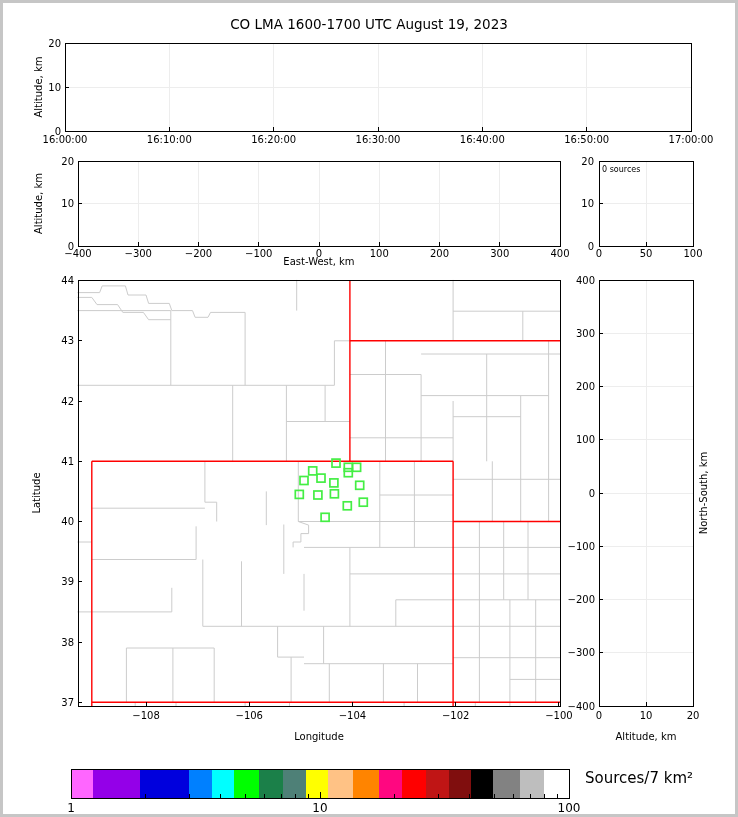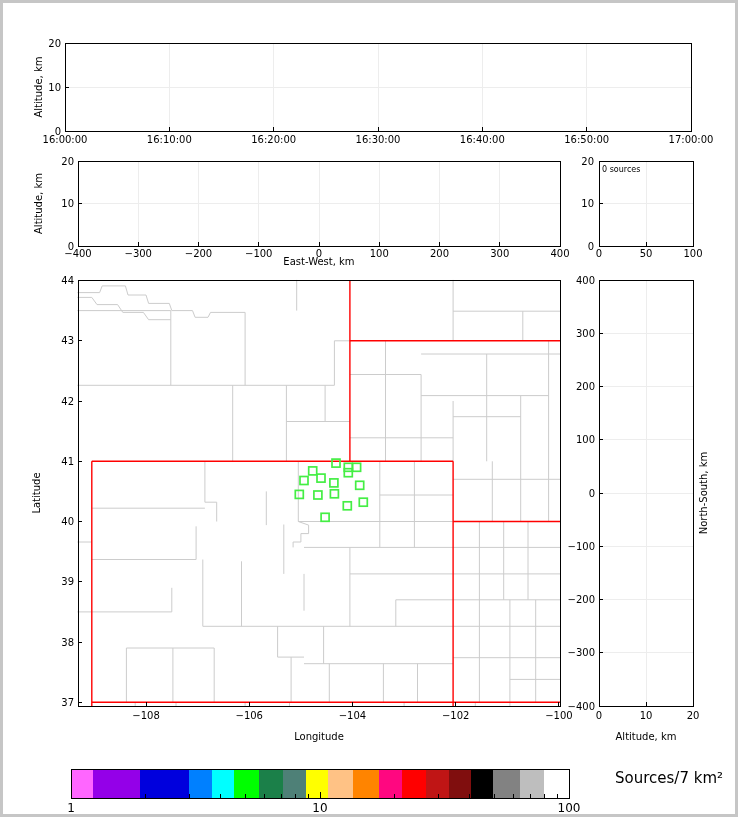--- a/index.html
+++ b/index.html
@@ -1,28 +1,29 @@
 <!DOCTYPE html>
 <html><head>
 <meta charset="utf-8">
 <style>
   html,body{margin:0;padding:0;background:#fff;}
   .page{position:relative;width:738px;height:817px;background:#ffffff;
         border:3px solid #c6c6c6;box-sizing:border-box;
         font-family:"DejaVu Sans",sans-serif;overflow:hidden;}
   .title{position:absolute;top:13px;left:0;width:732px;text-align:center;
          font-size:13.5px;color:#000;}
-  .cbar-label{position:absolute;left:612px;top:766px;font-size:15px;color:#000;}
+  .cbar-label{position:absolute;left:582px;top:766px;font-size:15px;color:#000;}
   svg{position:absolute;top:0;left:0;}
   svg text{font-family:"DejaVu Sans",sans-serif;fill:#000;}
 </style>
 </head>
 <body>
 
 <div class="page">
+  <div class="title">CO LMA 1600-1700 UTC August 19, 2023</div>
   <svg id="fig" width="732" height="811" viewBox="0 0 732 811">
       <g>
         <line x1="166.33333333333331" y1="40" x2="166.33333333333331" y2="128" stroke="#ededed" stroke-width="1" shape-rendering="crispEdges"></line>
         <line x1="270.66666666666663" y1="40" x2="270.66666666666663" y2="128" stroke="#ededed" stroke-width="1" shape-rendering="crispEdges"></line>
         <line x1="375" y1="40" x2="375" y2="128" stroke="#ededed" stroke-width="1" shape-rendering="crispEdges"></line>
         <line x1="479.3333333333333" y1="40" x2="479.3333333333333" y2="128" stroke="#ededed" stroke-width="1" shape-rendering="crispEdges"></line>
         <line x1="583.6666666666666" y1="40" x2="583.6666666666666" y2="128" stroke="#ededed" stroke-width="1" shape-rendering="crispEdges"></line>
         <line x1="62" y1="84" x2="688" y2="84" stroke="#ededed" stroke-width="1" shape-rendering="crispEdges"></line>
         <rect x="62" y="40" width="626" height="88" fill="none" stroke="#000" stroke-width="1" shape-rendering="crispEdges"></rect>
         <line x1="62" y1="128" x2="62" y2="124" stroke="#000" stroke-width="1" shape-rendering="crispEdges"></line>

